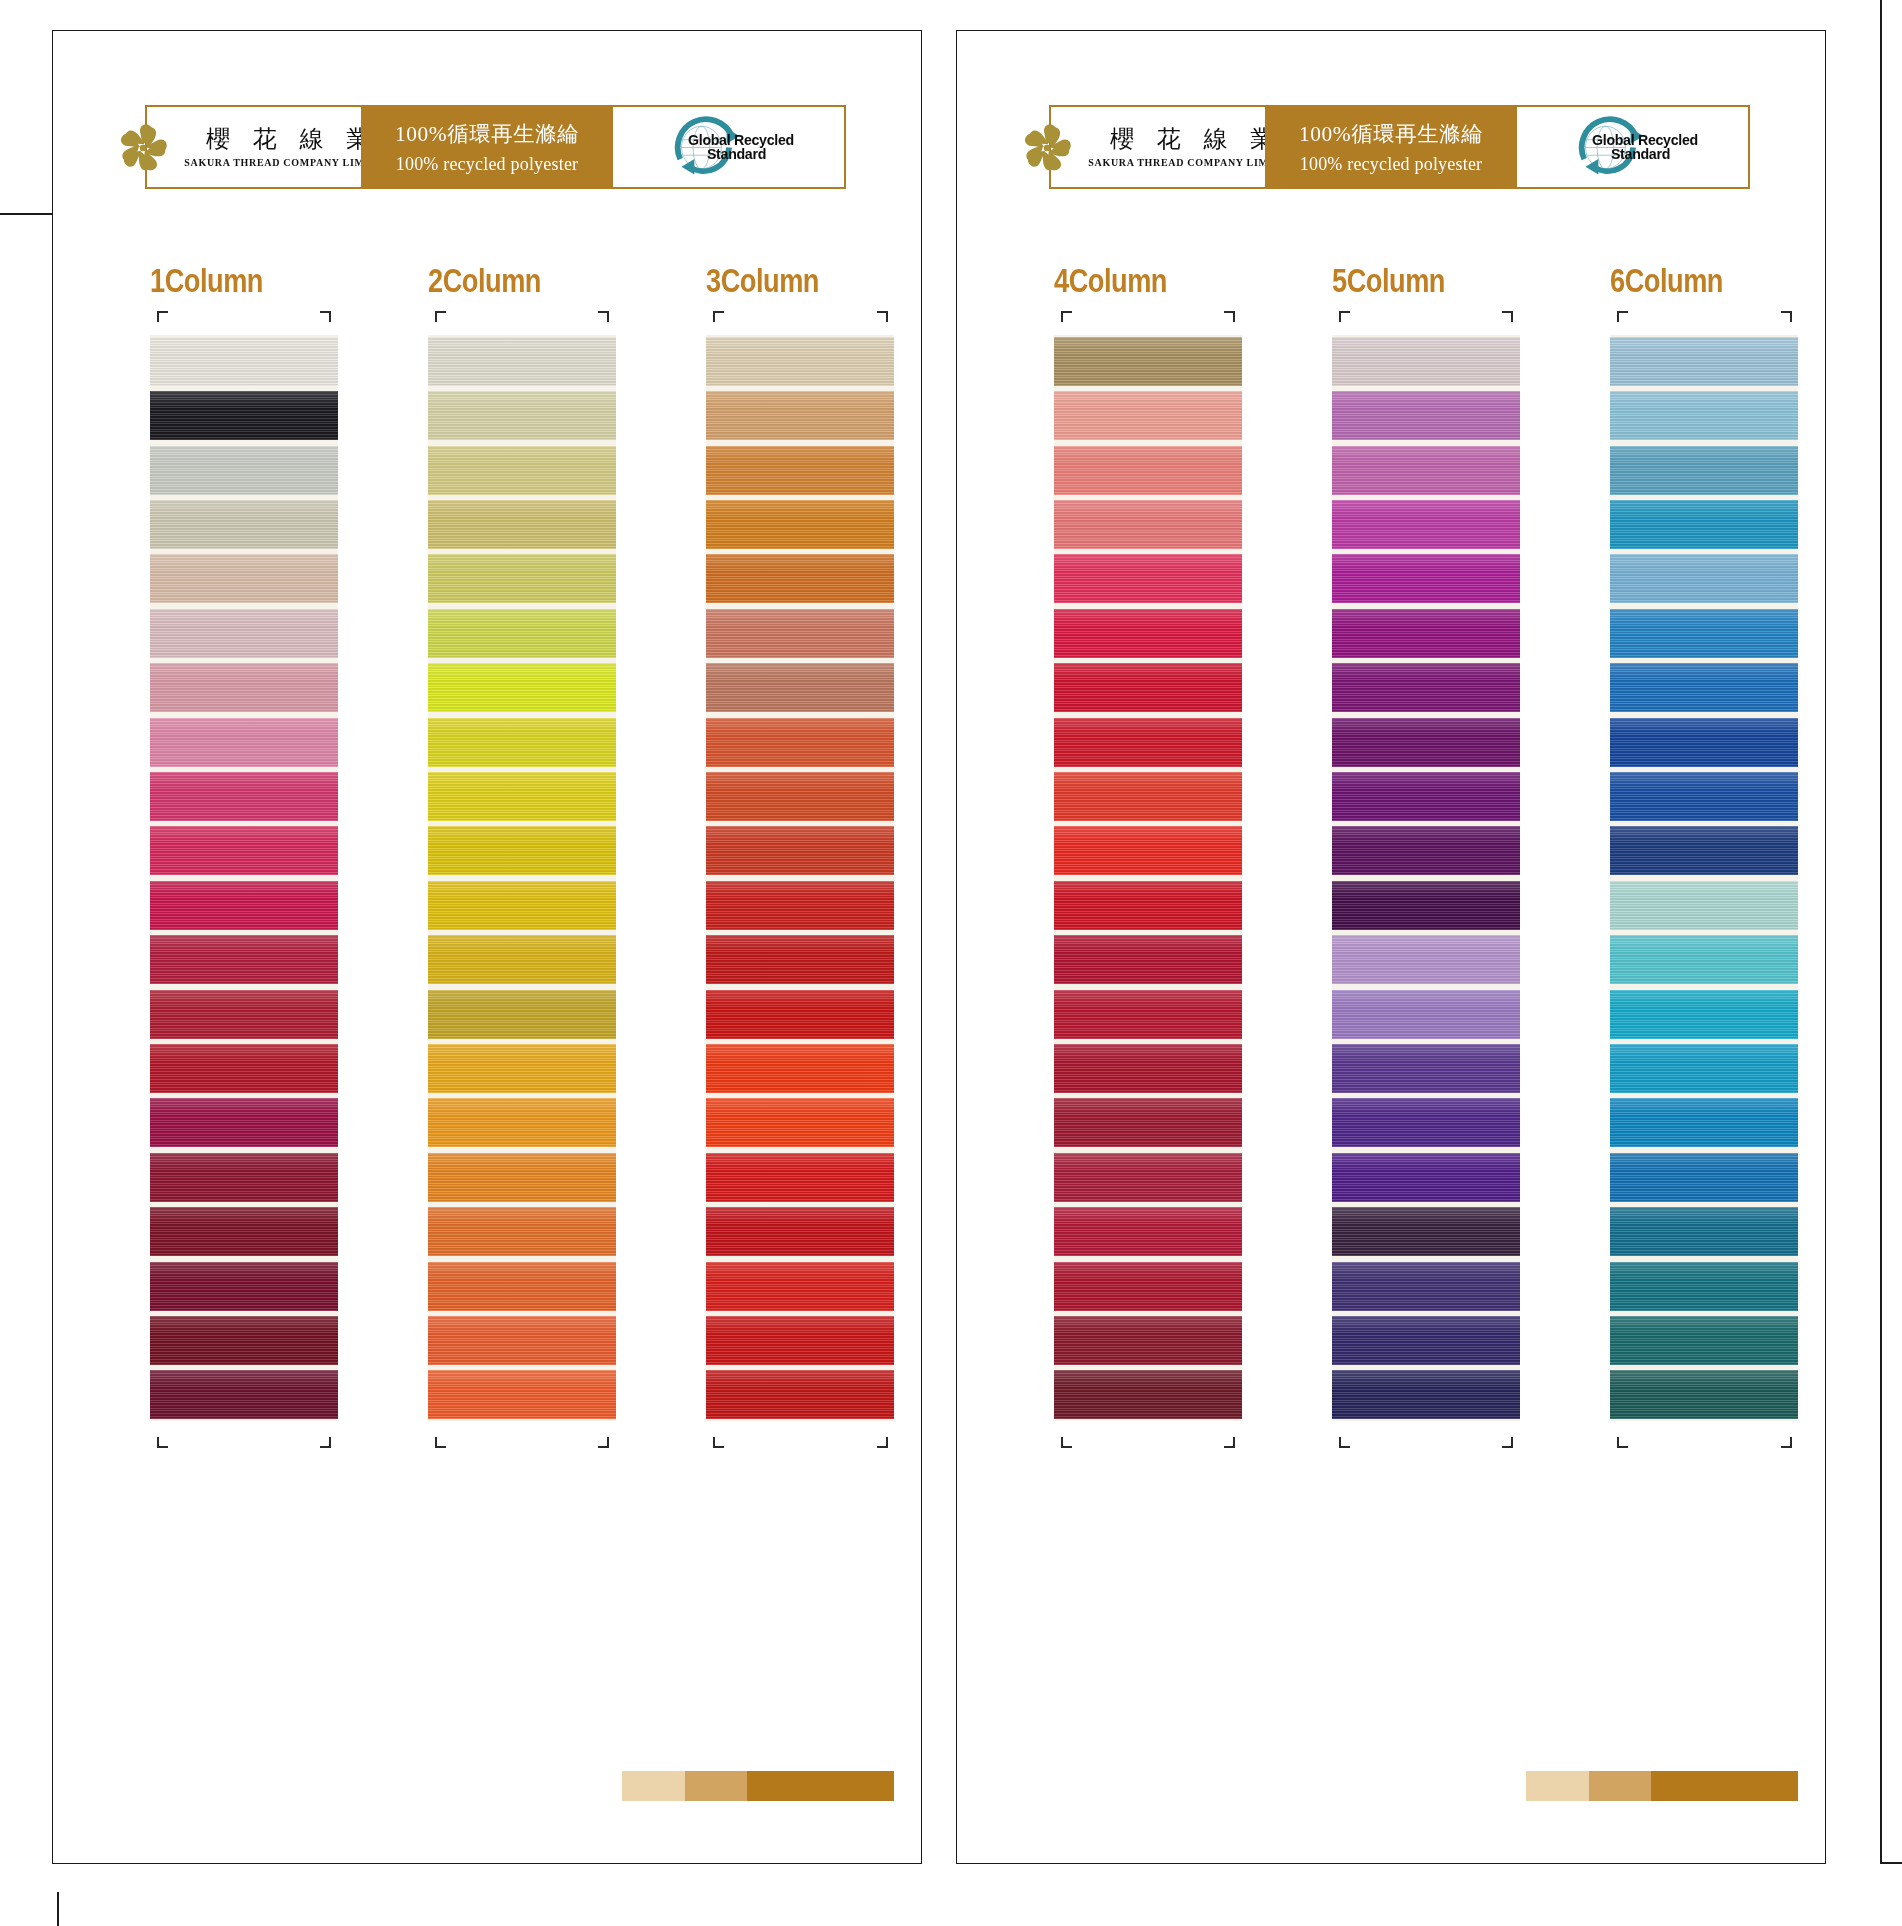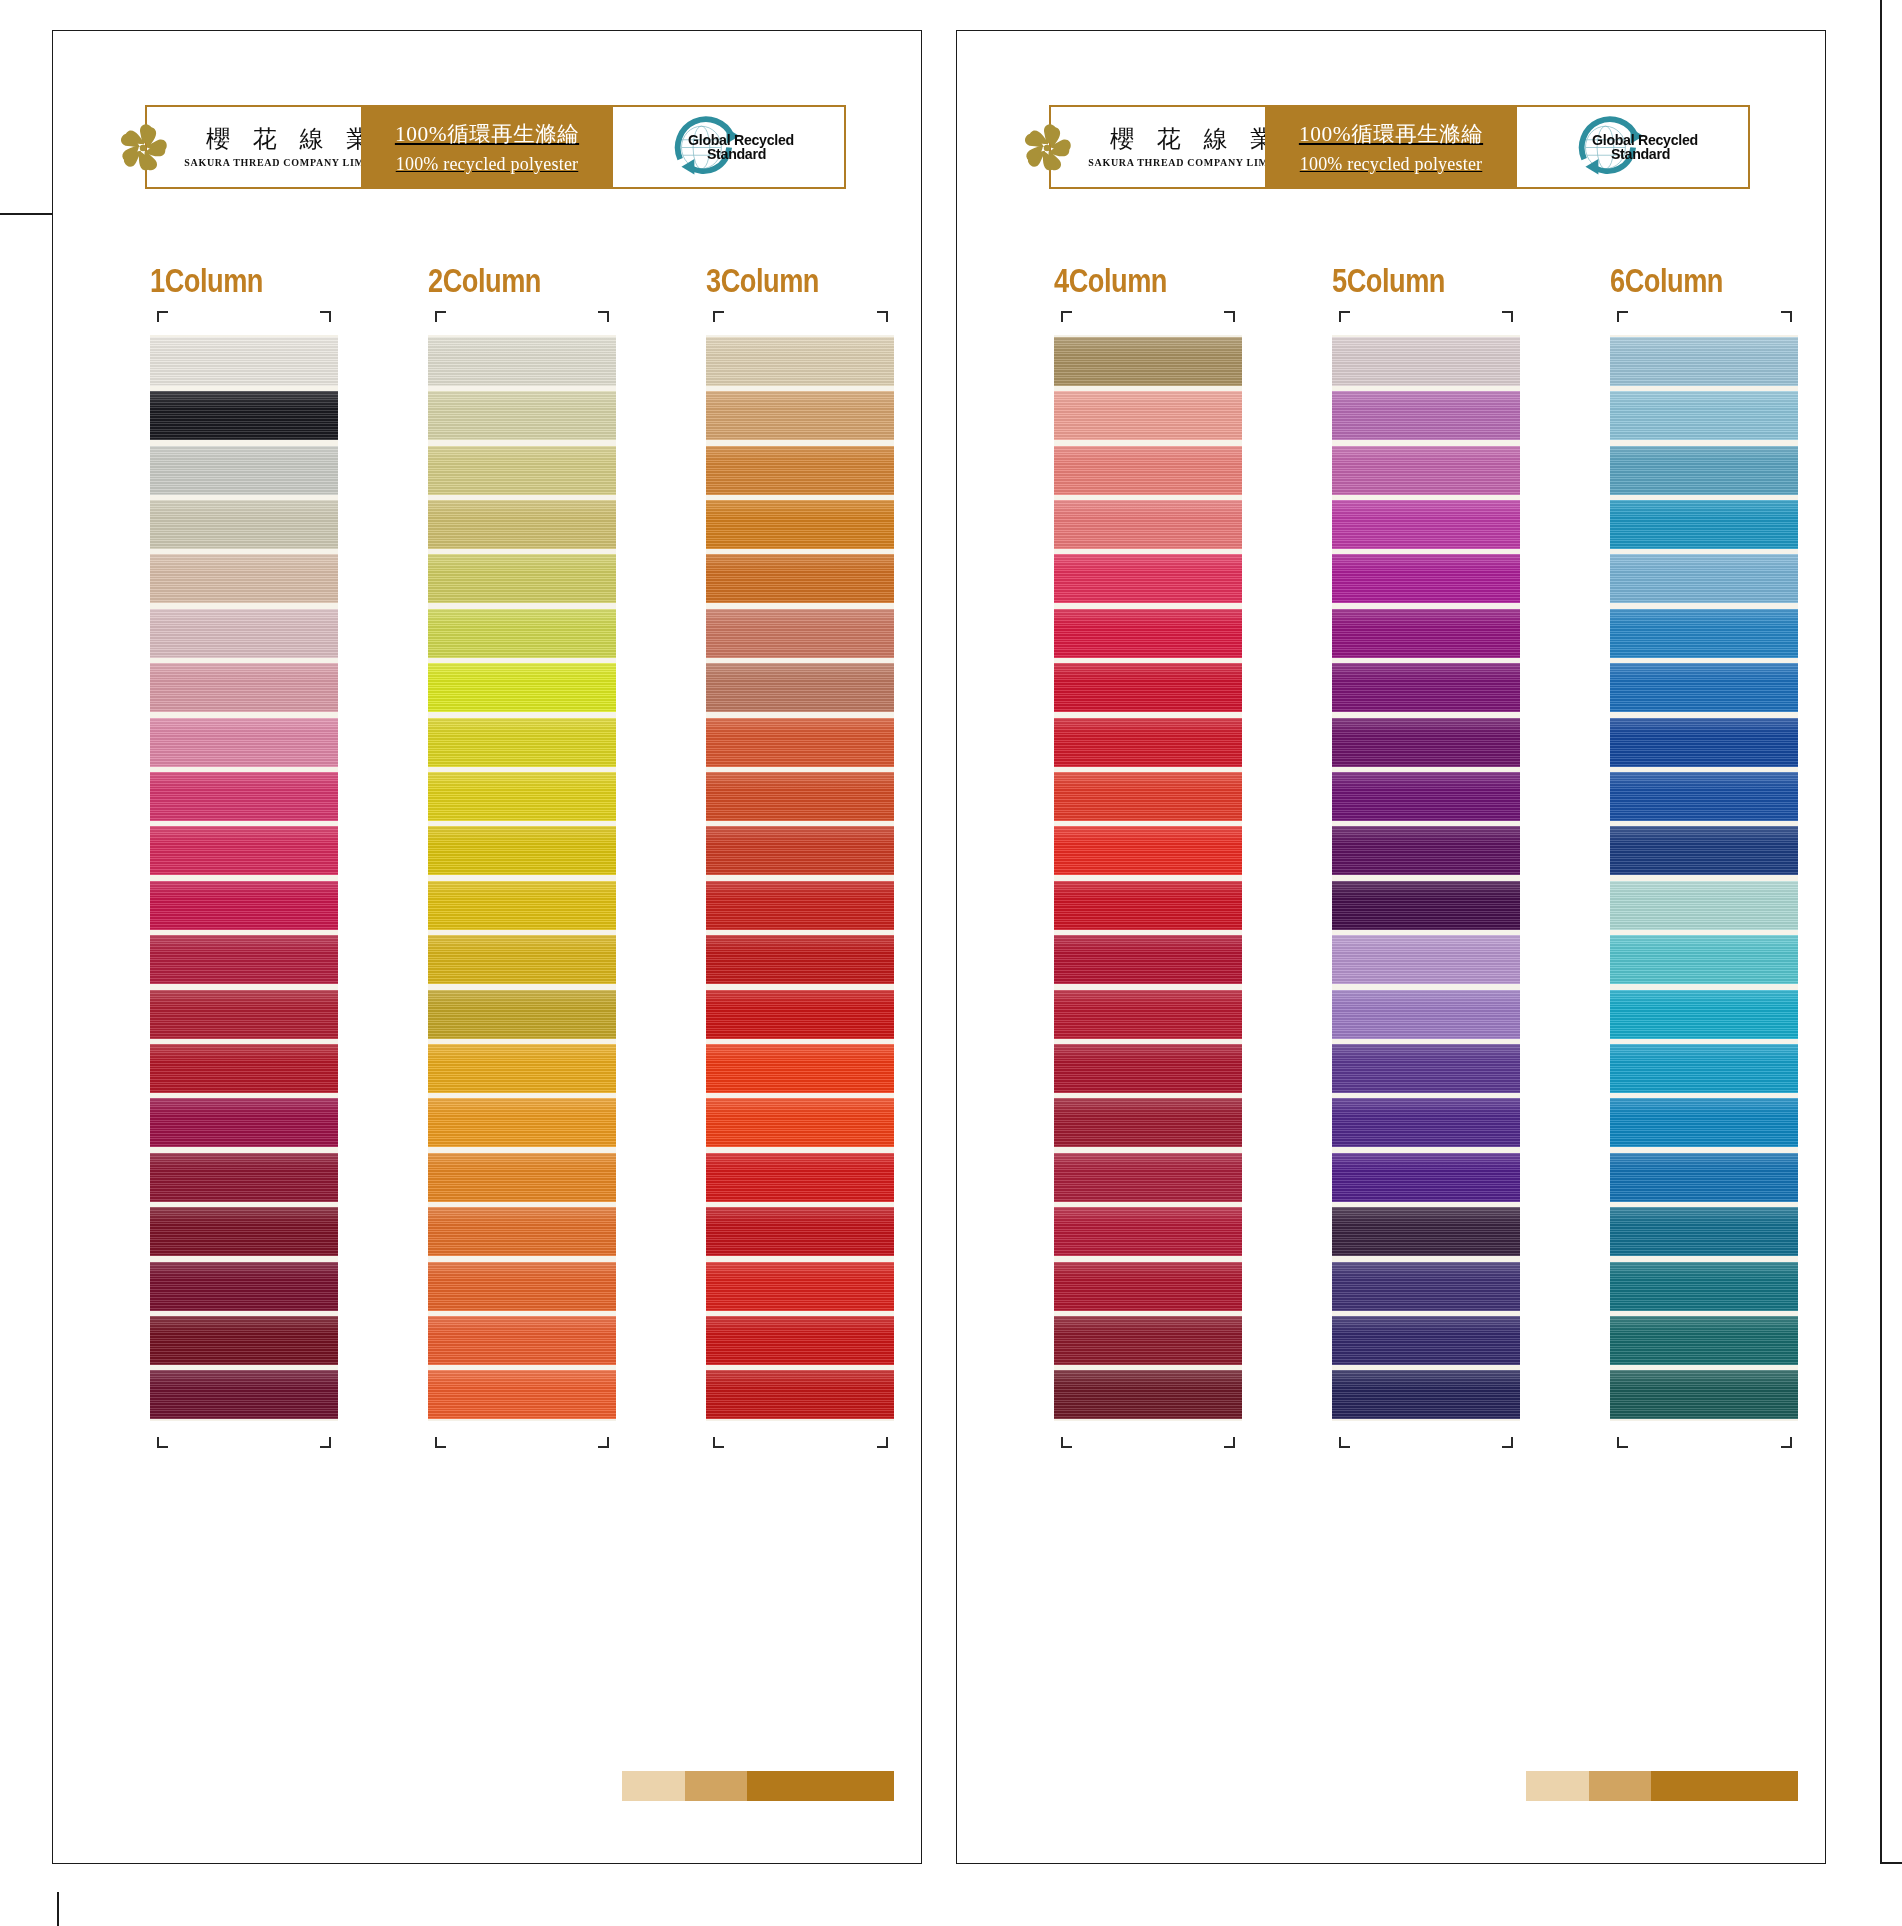--- a/index.html
+++ b/index.html
@@ -34,21 +34,21 @@
   .masthead {
     position: absolute;
     top: 74px; left: 92px;
     width: 701px; height: 84px;
     border: 2.6px solid #b07d25;
     display: flex;
     background: #fff;
   }
   .mh-cell { position: relative; height: 100%; display: flex; align-items: center; justify-content: center; }
   .mh-logo  { width: 214px; background: #fff; gap: 14.2px; }
-  .mh-claim { width: 252px; background: #b07d25; flex-direction: column; gap: 5.8px; text-decoration: underline; }
+  .mh-claim { width: 252px; background: #b07d25; flex-direction: column; gap: 5.8px; }
   .mh-grs   { flex: 1; background: #fff; }
 
   
   .sakura { position: relative; width: 54px; height: 54px; flex: 0 0 54px; }
   .sakura svg { width: 100%; height: 100%; display: block; }
 
   .brand-block { display: flex; flex-direction: column; align-items: center; }
   .brand-cn {
     font-family: "Liberation Serif", serif;
     font-size: 24px; letter-spacing: 8.4px; color: #111;

